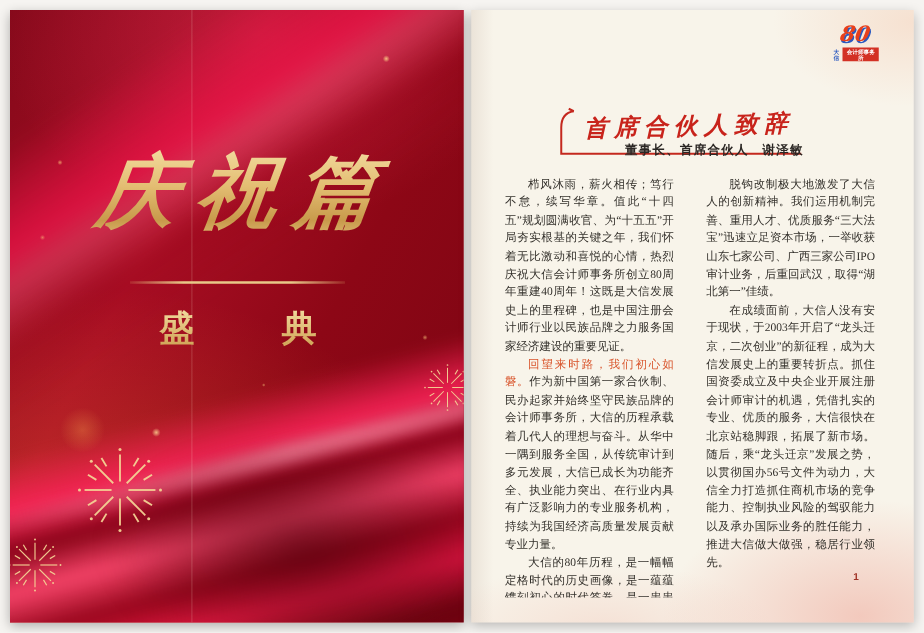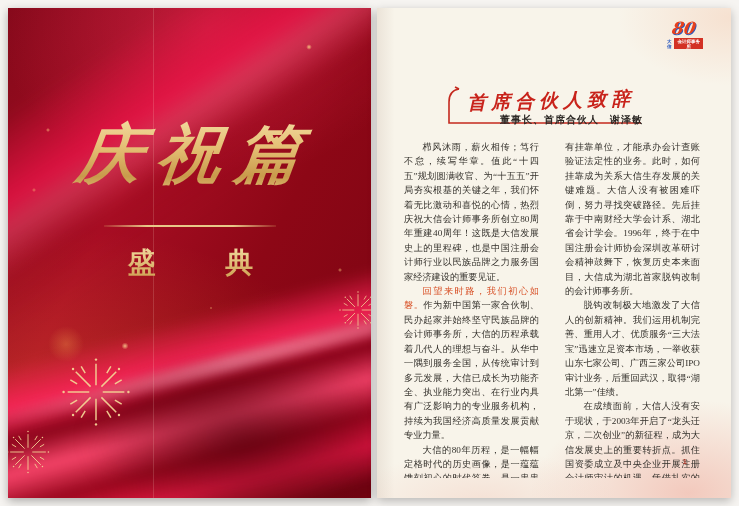--- a/index.html
+++ b/index.html
@@ -167,21 +167,20 @@
     </div>
 
     <div class="columns">
       <div class="col">
         <p>栉风沐雨，薪火相传；笃行不怠，续写华章。值此“十四五”规划圆满收官、为“十五五”开局夯实根基的关键之年，我们怀着无比激动和喜悦的心情，热烈庆祝大信会计师事务所创立80周年重建40周年！这既是大信发展史上的里程碑，也是中国注册会计师行业以民族品牌之力服务国家经济建设的重要见证。</p>
         <p><span class="red-lead">回望来时路，我们初心如磐。</span><span>作为新中国第一家合伙制、民办起家并始终坚守民族品牌的会计师事务所，大信的历程承载着几代人的理想与奋斗。从华中一隅到服务全国，从传统审计到多元发展，大信已成长为功能齐全、执业能力突出、在行业内具有广泛影响力的专业服务机构，持续为我国经济高质量发展贡献专业力量。</span></p>
         <p>大信的80年历程，是一幅幅定格时代的历史画像，是一蕴蕴镌刻初心的时代答卷，是一串串踔厉前行的奋斗足迹，是一部部守正创新的行业史诗。</p>
 
       </div>
       <div class="col">
-        <p class="no-indent">有挂靠单位，才能承办会计查账验证法定性的业务。此时，如何挂靠成为关系大信生存发展的关键难题。大信人没有被困难吓倒，努力寻找突破路径。先后挂靠于中南财经大学会计系、湖北省会计学会。1996年，终于在中国注册会计师协会深圳改革研讨会精神鼓舞下，恢复历史本来面目，大信成为湖北首家脱钩改制的会计师事务所。</p>
         <p>脱钩改制极大地激发了大信人的创新精神。我们运用机制完善、重用人才、优质服务“三大法宝”迅速立足资本市场，一举收获山东七家公司、广西三家公司IPO审计业务，后重回武汉，取得“湖北第一”佳绩。</p>
         <p>在成绩面前，大信人没有安于现状，于2003年开启了“龙头迁京，二次创业”的新征程，成为大信发展史上的重要转折点。抓住国资委成立及中央企业开展注册会计师审计的机遇，凭借扎实的专业、优质的服务，大信很快在北京站稳脚跟，拓展了新市场。随后，乘“龙头迁京”发展之势，以贯彻国办56号文件为动力，大信全力打造抓住商机市场的竞争能力、控制执业风险的驾驭能力以及承办国际业务的胜任能力，推进大信做大做强，稳居行业领先。</p>
 
       </div>
     </div>
 
     <div class="page-num">1</div>
   </div>
 
 </div>

